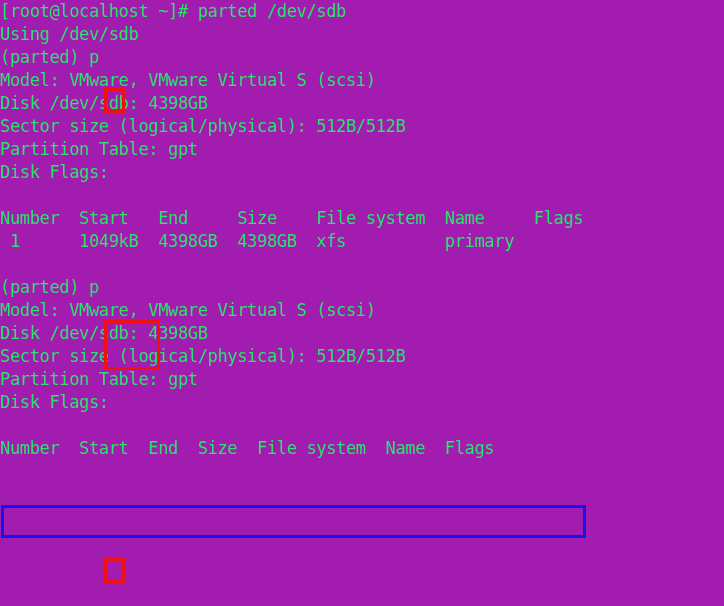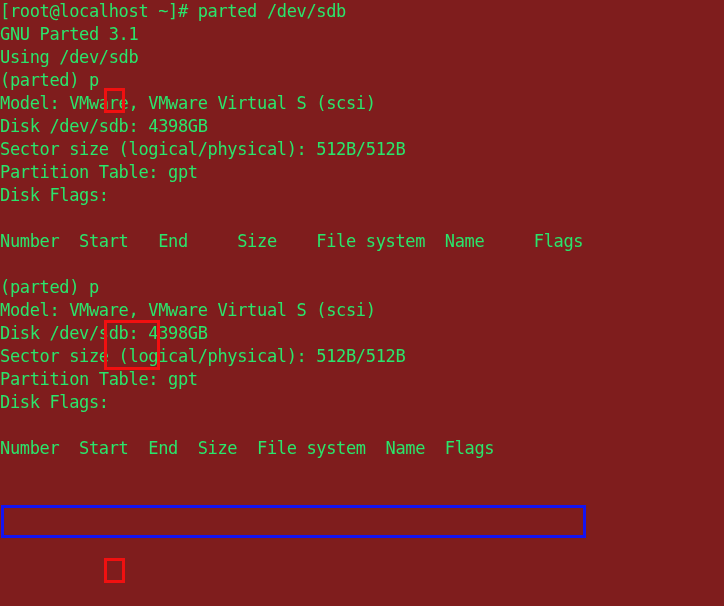--- a/index.html
+++ b/index.html
@@ -5,21 +5,21 @@
 <style>
   html, body {
     margin: 0;
     padding: 0;
     background: #0d2228;
   }
   #terminal {
     position: relative;
     width: 724px;
     height: 606px;
-    background: #7f1d1d;
+    background: #a21caf;
     overflow: hidden;
     font-family: "DejaVu Sans Mono", "Liberation Mono", monospace;
     font-size: 17px;
     line-height: 23px;
     color: #2ae56b;
     letter-spacing: 0px;
     -webkit-font-smoothing: none;
   }
   #screen {
     position: absolute;
@@ -54,30 +54,30 @@
   .annot.blue {
     border: 3px solid #1414f0;
   }
 </style>
 </head>
 <body>
 
 <div id="terminal">
   <div id="screen">
       <div class="line">[root@localhost ~]# parted /dev/sdb</div>
-      <div class="line">GNU Parted 3.1</div>
       <div class="line">Using /dev/sdb</div>
       <div class="line">(parted) p</div>
       <div class="line">Model: VMware, VMware Virtual S (scsi)</div>
       <div class="line">Disk /dev/sdb: 4398GB</div>
       <div class="line">Sector size (logical/physical): 512B/512B</div>
       <div class="line">Partition Table: gpt</div>
       <div class="line">Disk Flags:</div>
       <div class="line blank"></div>
       <div class="line">Number  Start   End     Size    File system  Name     Flags</div>
+      <div class="line"> 1      1049kB  4398GB  4398GB  xfs          primary</div>
       <div class="line blank"></div>
       <div class="line">(parted) p</div>
       <div class="line">Model: VMware, VMware Virtual S (scsi)</div>
       <div class="line">Disk /dev/sdb: 4398GB</div>
       <div class="line">Sector size (logical/physical): 512B/512B</div>
       <div class="line">Partition Table: gpt</div>
       <div class="line">Disk Flags:</div>
       <div class="line blank"></div>
       <div class="line">Number  Start  End  Size  File system  Name  Flags</div>
       <div class="line blank"></div>

